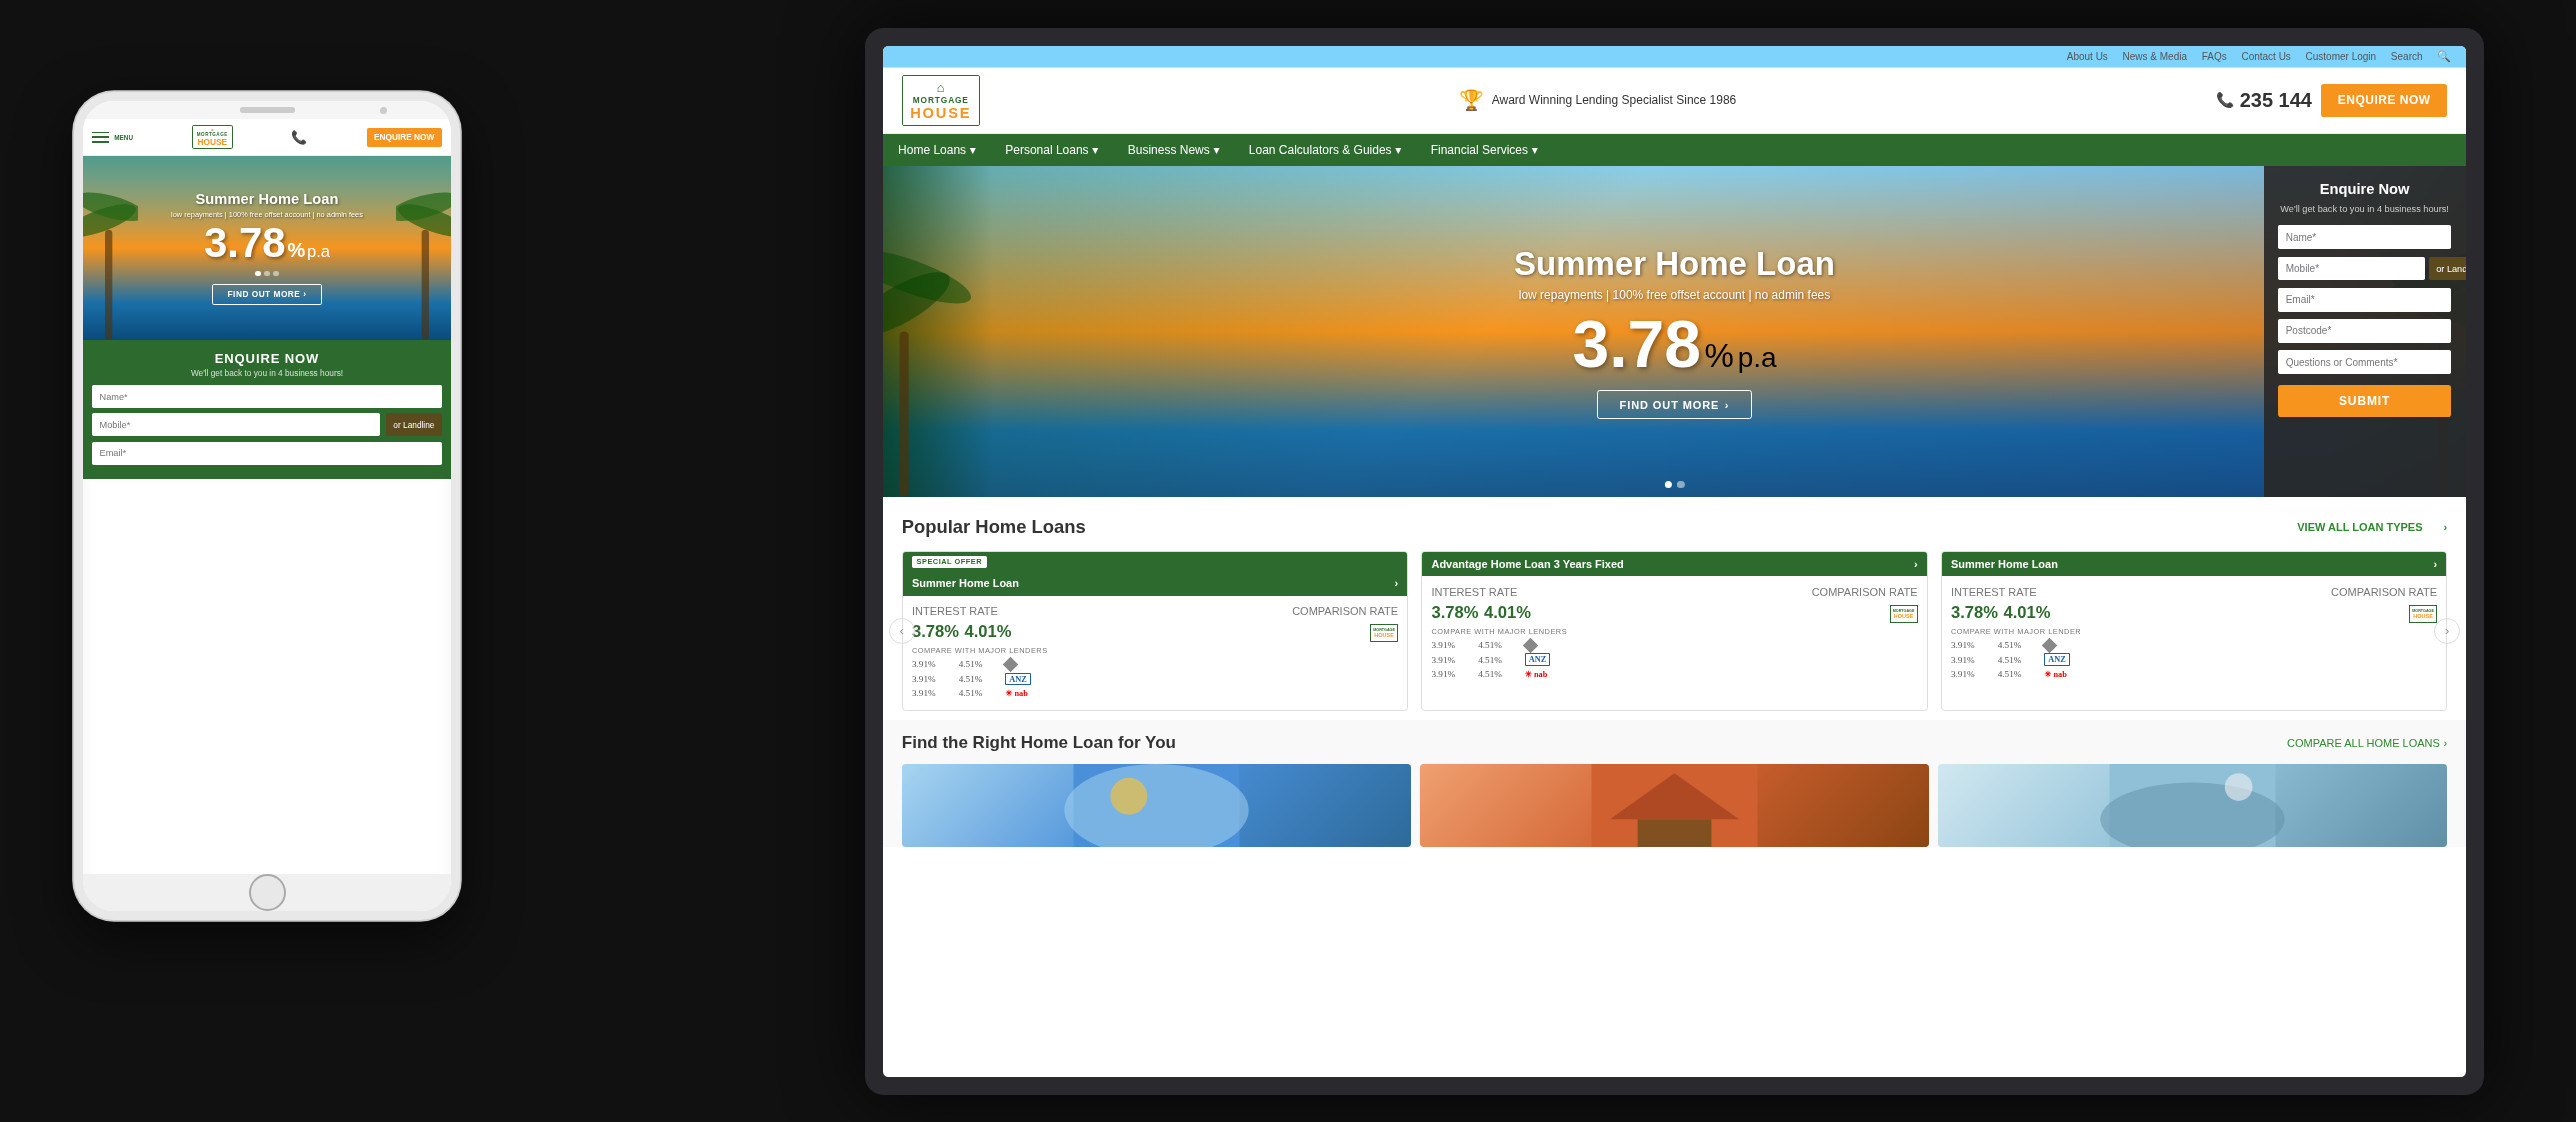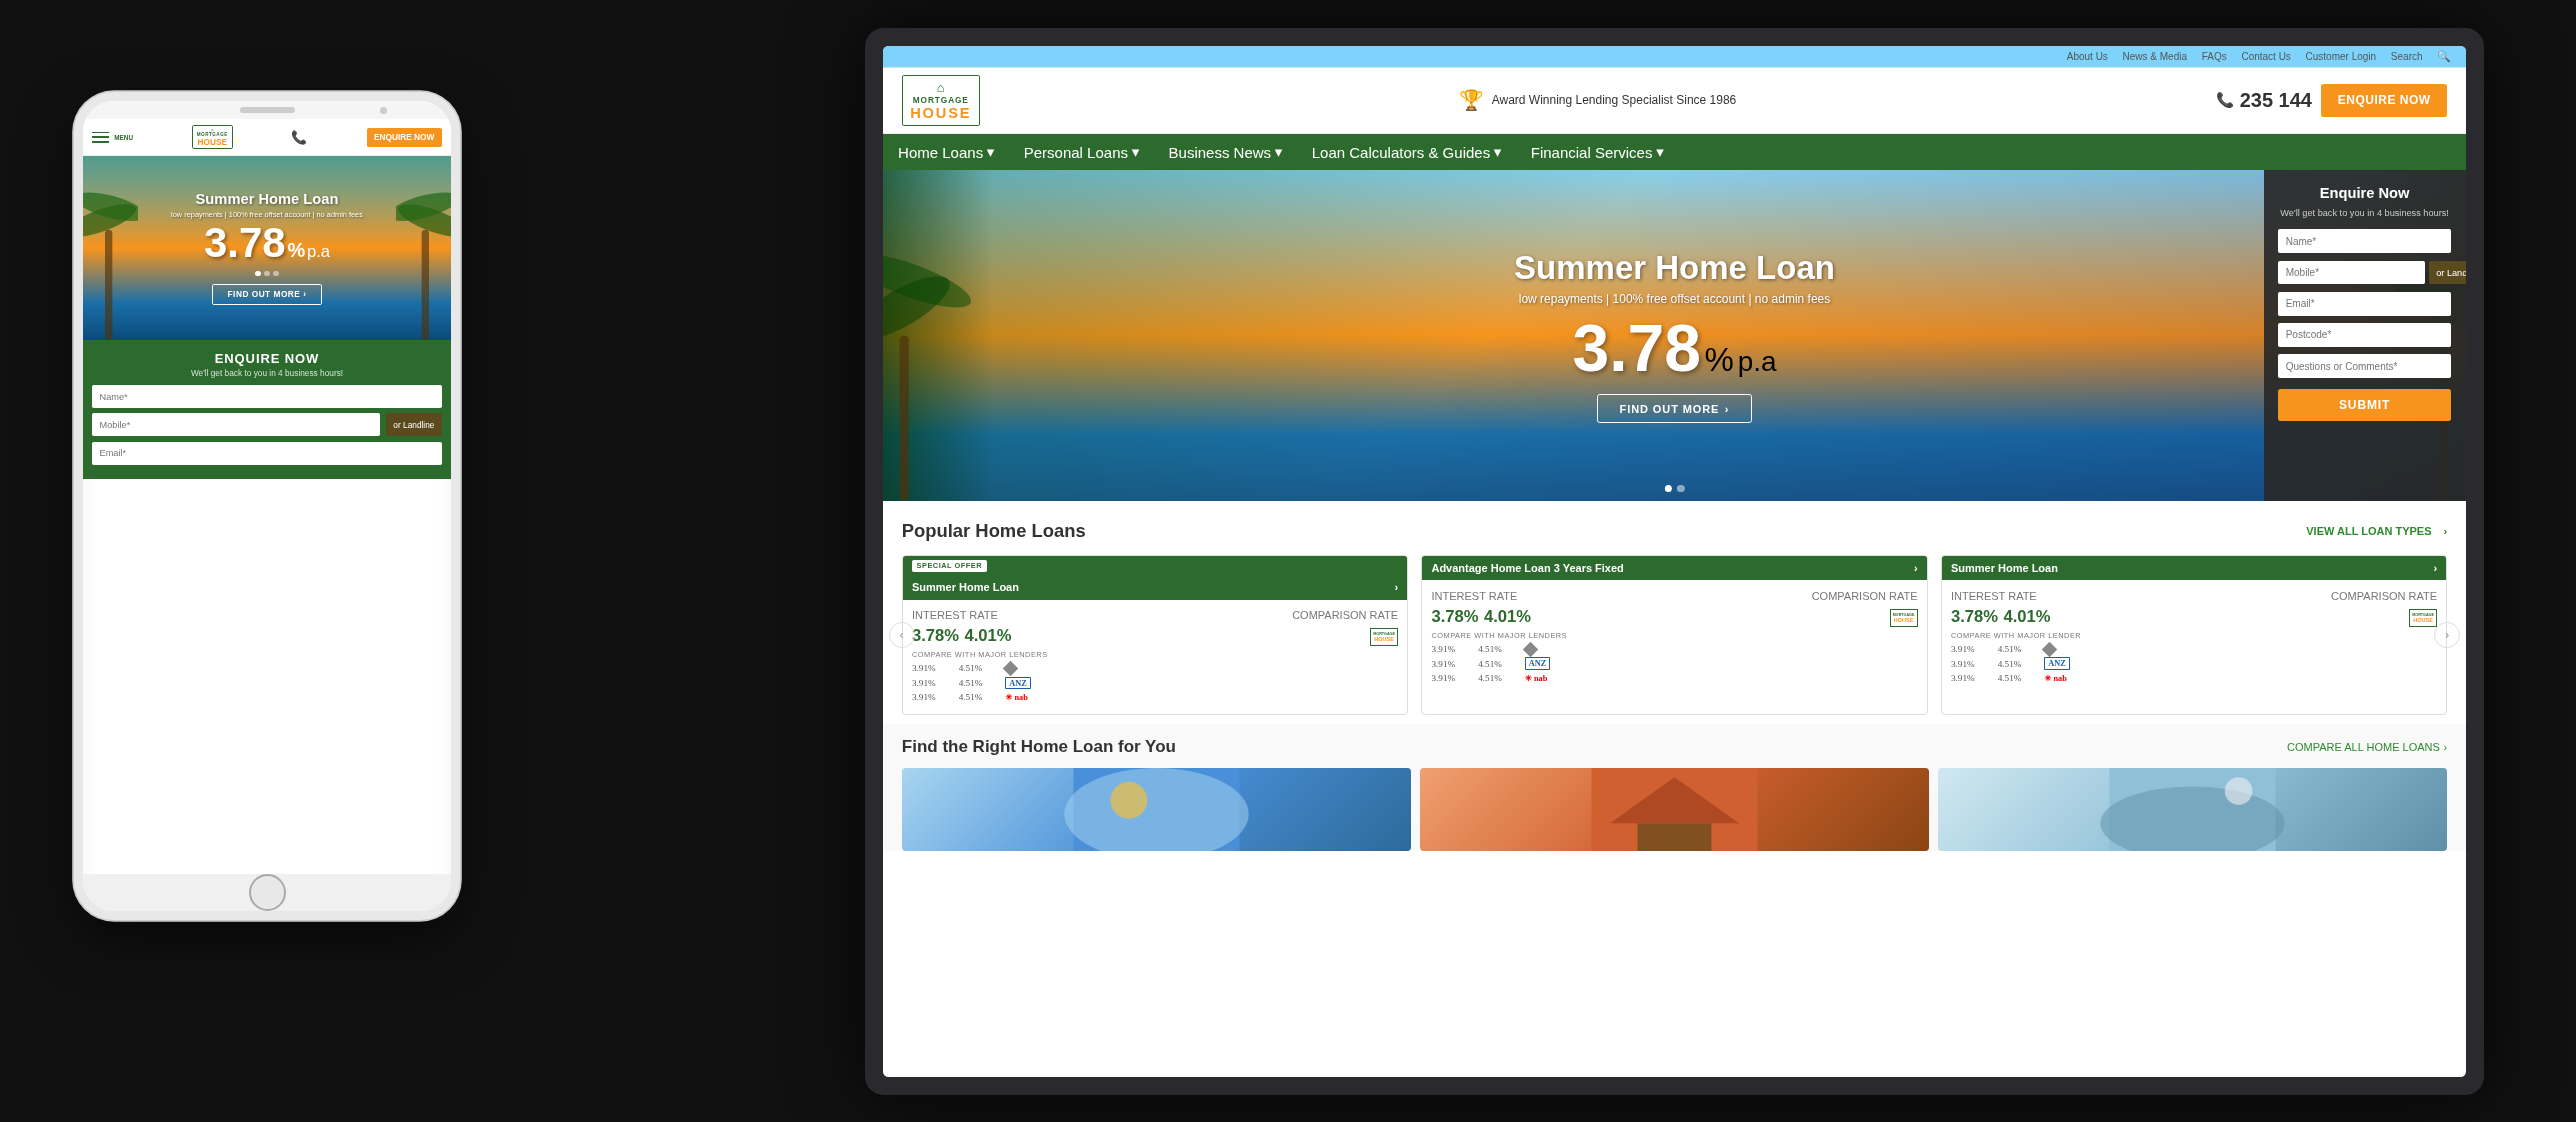--- a/index.html
+++ b/index.html
@@ -161,21 +161,21 @@
 
     
     .main-nav {
       background: #2d6a2d;
       display: flex;
       align-items: center;
     }
 
     .nav-item {
       color: #fff;
-      font-size: 15px;
+      font-size: 12px;
       padding: 9.2px 14.7px;
       cursor: pointer;
       display: flex;
       align-items: center;
       gap: 3.7px;
       white-space: nowrap;
     }
 
     
     .hero {
@@ -389,21 +389,21 @@
       font-weight: bold;
     }
 
     .view-all-link {
       font-size: 11px;
       color: #2d8a2d;
       font-weight: bold;
       cursor: pointer;
       display: flex;
       align-items: center;
-      gap: 12px;
+      gap: 21px;
     }
 
     .loans-carousel {
       display: flex;
       gap: 13px;
       align-items: stretch;
       position: relative;
     }
 
     .carousel-arrow {

